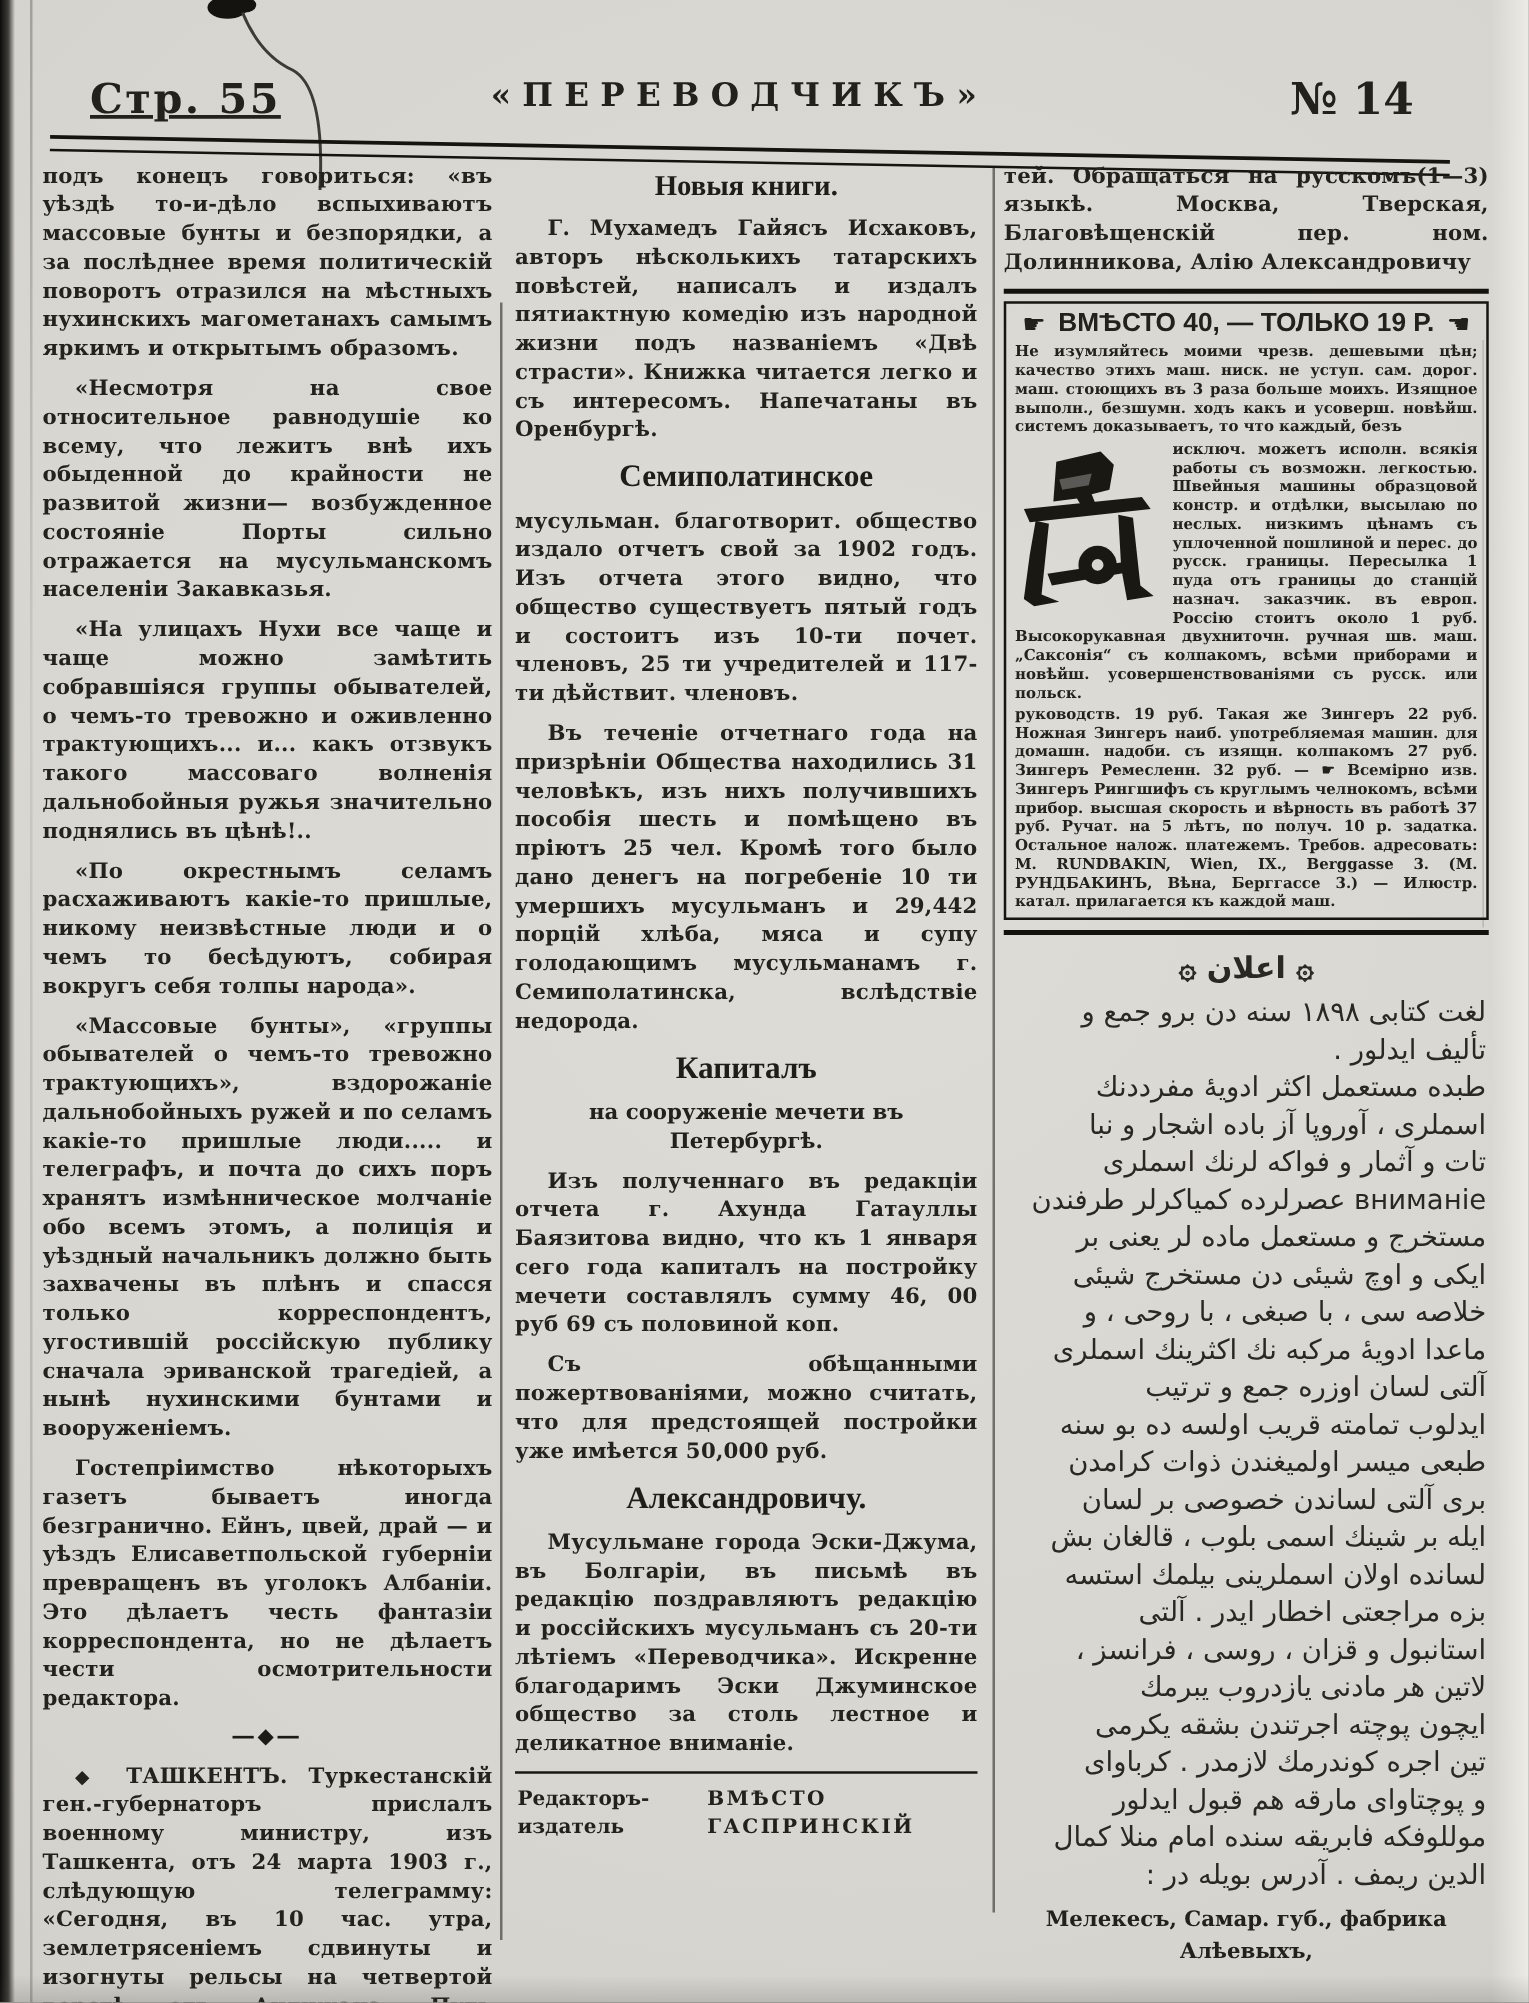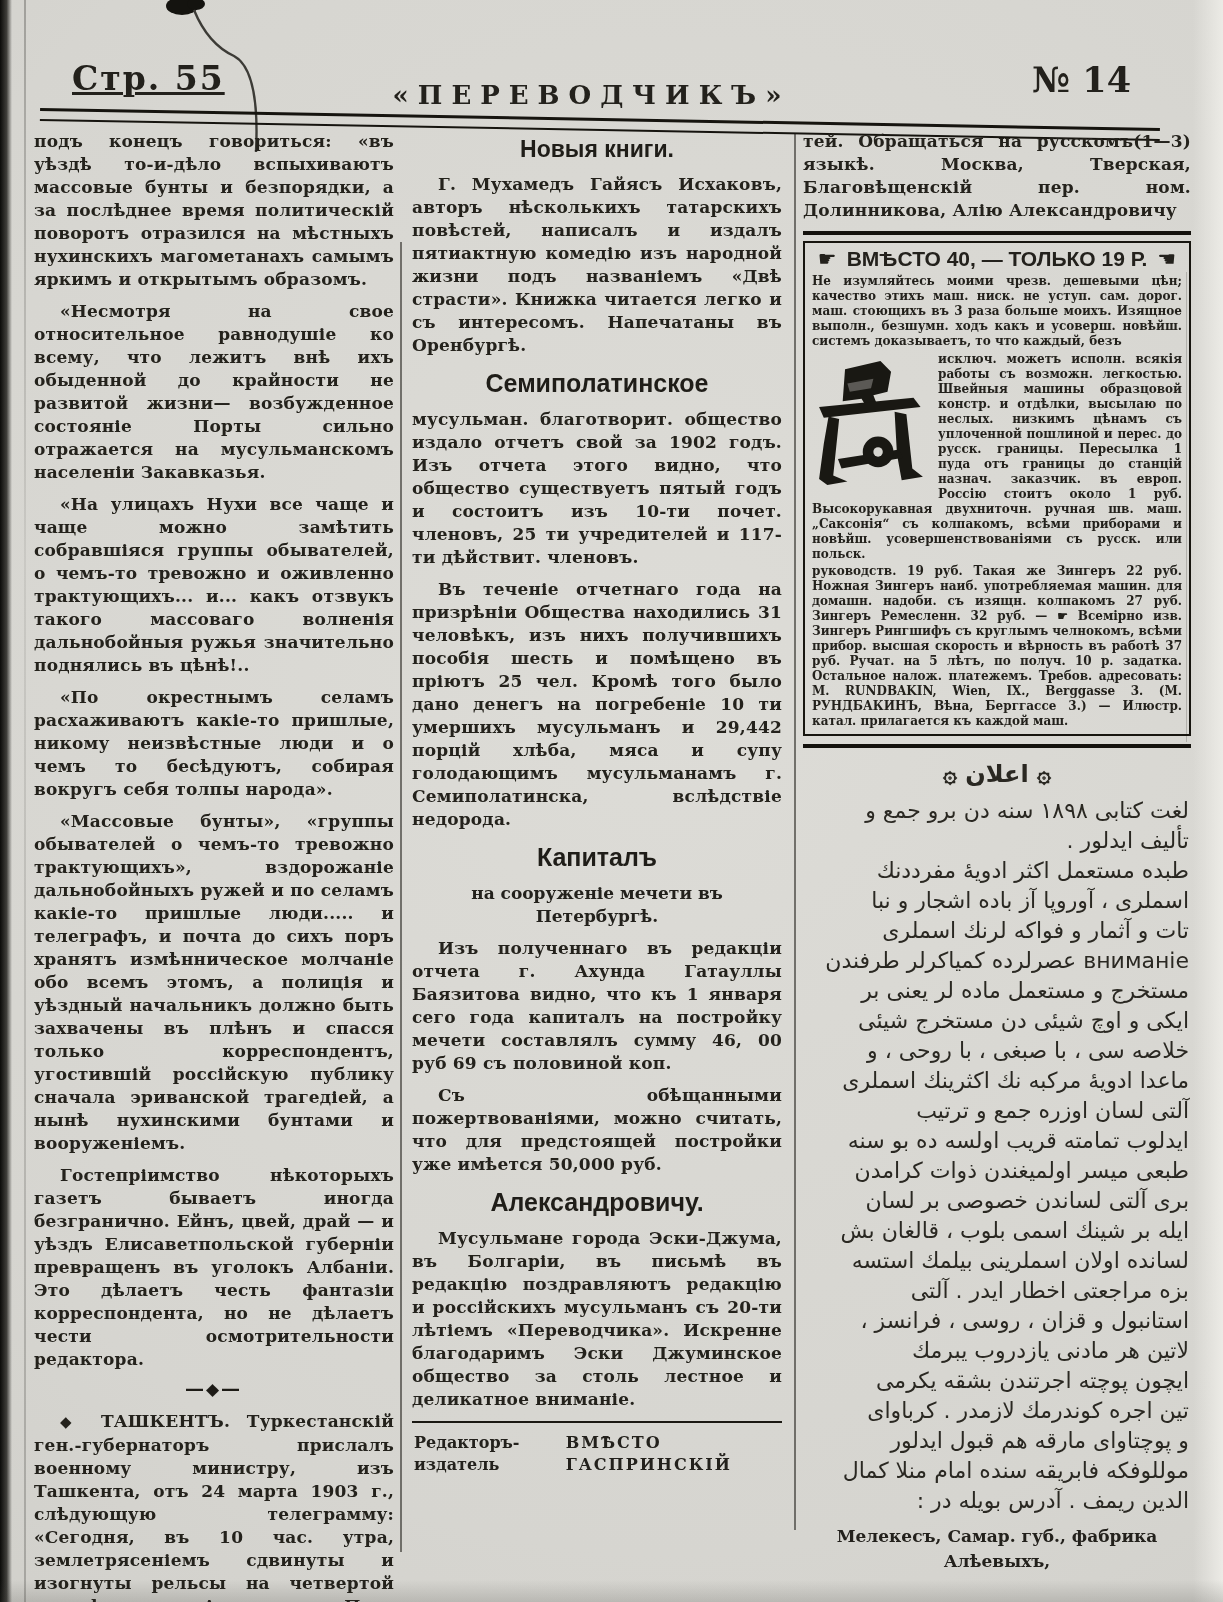--- a/index.html
+++ b/index.html
@@ -12,21 +12,21 @@
     background:linear-gradient(180deg,rgba(40,39,35,.30),rgba(40,39,35,.08) 35%,rgba(40,39,35,.26));}
   .edge-right{position:absolute;right:0;top:0;width:30px;height:100%;
     background:linear-gradient(270deg,#ecebe6 0%,rgba(236,235,230,0) 100%);}
   .edge-bottom{position:absolute;left:0;bottom:0;width:100%;height:22px;
     background:linear-gradient(0deg,rgba(60,59,54,.18),rgba(60,59,54,0));}
   .artifact-svg{position:absolute;left:150px;top:0;width:140px;height:170px;pointer-events:none;}
 
   
   .page-label{position:absolute;left:72px;top:62px;
     font:700 33px/1 "DejaVu Serif","Liberation Serif",serif;letter-spacing:2px;text-decoration:underline;}
-  .masthead{position:absolute;left:0;right:40px;top:82px;text-align:center;
+  .masthead{position:absolute;left:0;right:40px;top:64px;text-align:center;
     font:700 26px/1 "DejaVu Serif","Liberation Serif",serif;letter-spacing:9px;}
   .issue-label{position:absolute;right:92px;top:62px;
     font:700 35px/1 "DejaVu Serif","Liberation Serif",serif;}
   .header-rule{position:absolute;left:40px;top:108px;width:1120px;height:8px;
     border-top:3px solid #16140f;border-bottom:2px solid #16140f;
     transform:rotate(1.02deg);transform-origin:0 50%;}
 
   
   .col1{position:absolute;left:34px;top:130px;width:360px;}
   .col2{position:absolute;left:412px;top:134px;width:370px;}
@@ -37,21 +37,21 @@
   .vrule.v3{left:1186px;top:272px;height:470px;background:rgba(28,26,20,.20);width:1px;}
 
   .t{font-family:"DejaVu Serif","Liberation Serif",serif;font-weight:700;
     font-size:17px;line-height:23px;text-align:justify;margin:0 0 9px;
     text-indent:26px;letter-spacing:.2px;color:#24221c;}
   .t.flush{text-indent:0;}
   .divider{text-align:center;font:700 17px/18px "DejaVu Sans","Liberation Sans",sans-serif;
     letter-spacing:3px;margin:8px 0 12px;color:#1d1b16;}
   .lead-orn{font-family:"DejaVu Sans",sans-serif;font-size:15px;letter-spacing:2px;}
 
-  .h-sans{font-family:Liberation Sans, sans-serif;font-weight:700;
+  .h-sans{font-family:Liberation Serif, serif;font-weight:700;
     text-align:center;color:#1f1d18;margin:6px 0 10px;}
   .h-newbooks{font-size:23px;margin-top:2px;}
   .h-semi,.h-capital,.h-thanks{font-size:25px;margin-top:12px;}
   .subhead{text-align:center;font:700 17px/23px "DejaVu Serif",serif;margin:0 0 9px;}
   .rule-thin{height:0;border-top:2px solid #1a1812;margin:10px 0 0;}
   .editor-line{display:flex;justify-content:space-between;align-items:baseline;
     font:700 16px/22px "DejaVu Serif",serif;padding:9px 2px 7px;}
   .editor-name{letter-spacing:2px;}
 
   .arabic{direction:rtl;font-family:"DejaVu Sans","Liberation Sans",sans-serif;color:#2a2822;}

